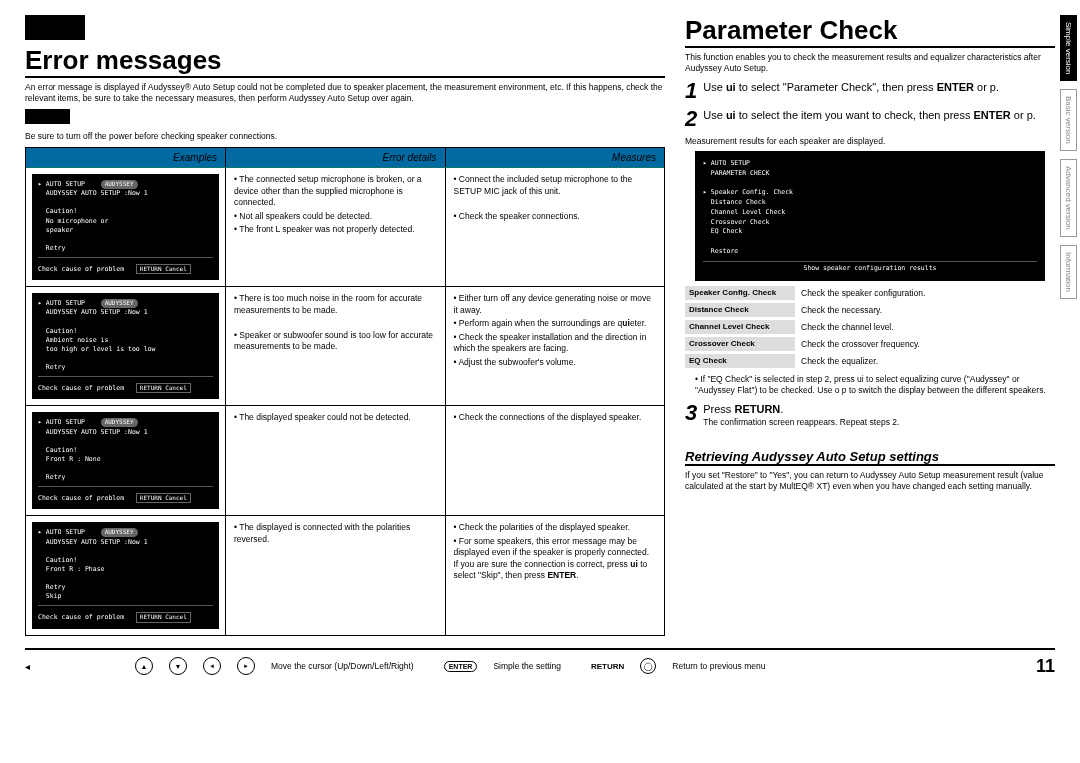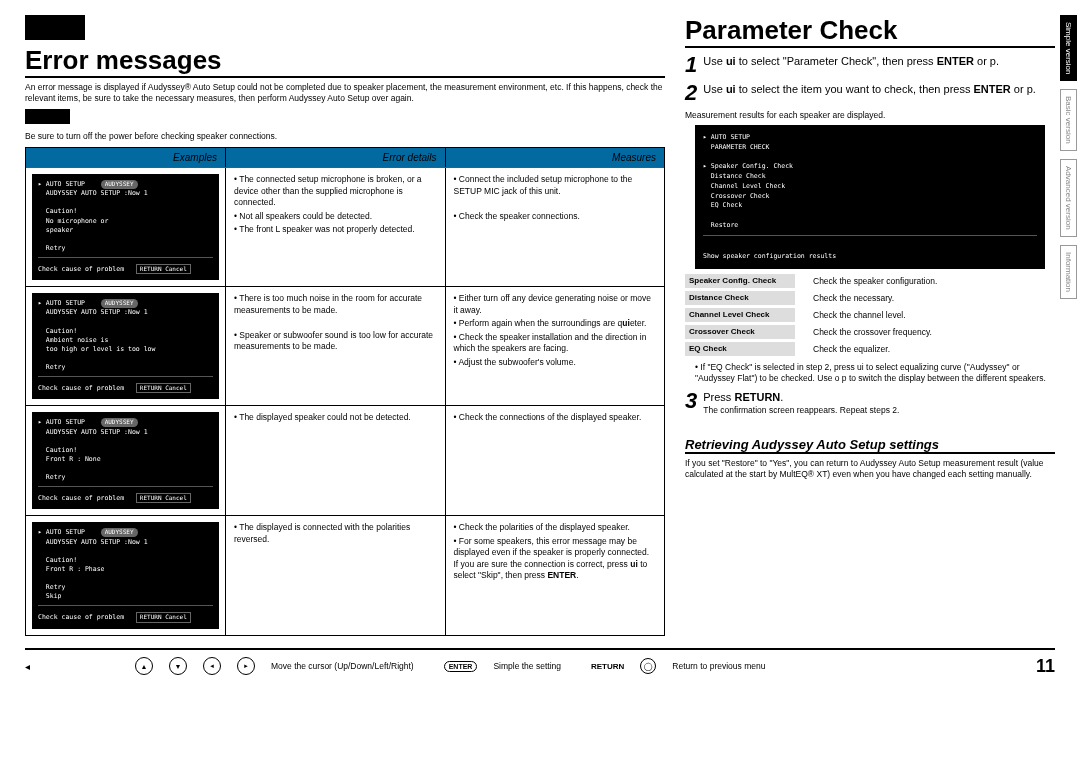--- a/index.html
+++ b/index.html
@@ -29,21 +29,21 @@
 .bullet { margin-bottom:2px; }
 .bullet:before { content:"• "; }
 
 .param-results { background:#000; color:#fff; font-family:monospace; font-size:6.5px; padding:8px; margin:5px 10px; line-height:1.5;}
 .step-row { display:flex; align-items:flex-start; gap:6px; margin:6px 0; }
 .step-num { font-size:22px; font-weight:bold; font-style:italic; line-height:1;}
 .step-txt { font-size:11px; line-height:1.3; flex:1;}
 .step-txt .btn-label { font-weight:bold; }
 .measure-note { font-size:8.5px; }
 
-.check-row { display:flex; margin:3px 0; font-size:8.5px;gap:12px; }
+.check-row { display:flex; margin:3px 0; font-size:8.5px; }
 .check-lbl { background:#ddd; padding:2px 4px; font-weight:bold; width:110px; font-size:8px;}
 .check-desc { padding:2px 6px; flex:1;}
 .eq-note { font-size:8.5px; margin:6px 0 6px 10px; line-height:1.3;}
 
 .subhead { font-size:13px; font-weight:bold; font-style:italic; border-bottom:2px solid #000; margin:21px 0 4px 0;}
 .sub-txt { font-size:8.5px; line-height:1.3;}
 
 .side-tabs { position:absolute; right:-22px; top:0; display:flex; flex-direction:column; gap:8px;}
 .tab { writing-mode:vertical-rl; font-size:8px; padding:6px 3px; border:1px solid #999; text-align:center; color:#888;}
 .tab.active { background:#000; color:#fff; border-color:#000;}
@@ -123,20 +123,21 @@
               <div class="bullet">Check the polarities of the displayed speaker.</div>
               <div class="bullet">For some speakers, this error message may be displayed even if the speaker is properly connected. If you are sure the connection is correct, press <b>ui</b> to select "Skip", then press <b>ENTER</b>.</div>
             </div>
           </div>
         </div>
     </div>
   </div>
 
   <div class="col-right">
     <h1>Parameter Check</h1>
+    <p class="intro">This function enables you to check the measurement results and equalizer characteristics after Audyssey Auto Setup.</p>
 
     <div class="step-row">
       <div class="step-num">1</div>
       <div class="step-txt">
         <span>Use </span><span class="btn-label">ui</span><span> to select "Parameter Check", then press </span><span class="btn-label">ENTER</span><span> or p.</span>
       </div>
     </div>
 
     <div class="step-row">
       <div class="step-num">2</div>
@@ -152,21 +153,21 @@
       <br>
       <div id="result-items">
           <div>▸ Speaker Config. Check</div>
           <div>&nbsp;&nbsp;Distance Check</div>
           <div>&nbsp;&nbsp;Channel Level Check</div>
           <div>&nbsp;&nbsp;Crossover Check</div>
           <div>&nbsp;&nbsp;EQ Check</div>
         </div>
       <br>
       <div>&nbsp;&nbsp;<span>Restore</span></div>
-      <div style="border-top:1px solid #555; margin-top:4px; padding-top:16px;">Show speaker configuration results</div>
+      <div style="border-top:1px solid #555; margin-top:4px; padding-top:2px;text-align:center;">Show speaker configuration results</div>
     </div>
 
     <div id="checks-container">
         <div class="check-row">
           <div class="check-lbl">Speaker Config. Check</div>
           <div class="check-desc">Check the speaker configuration.</div>
         </div>
         <div class="check-row">
           <div class="check-lbl">Distance Check</div>
           <div class="check-desc">Check the necessary.</div>

